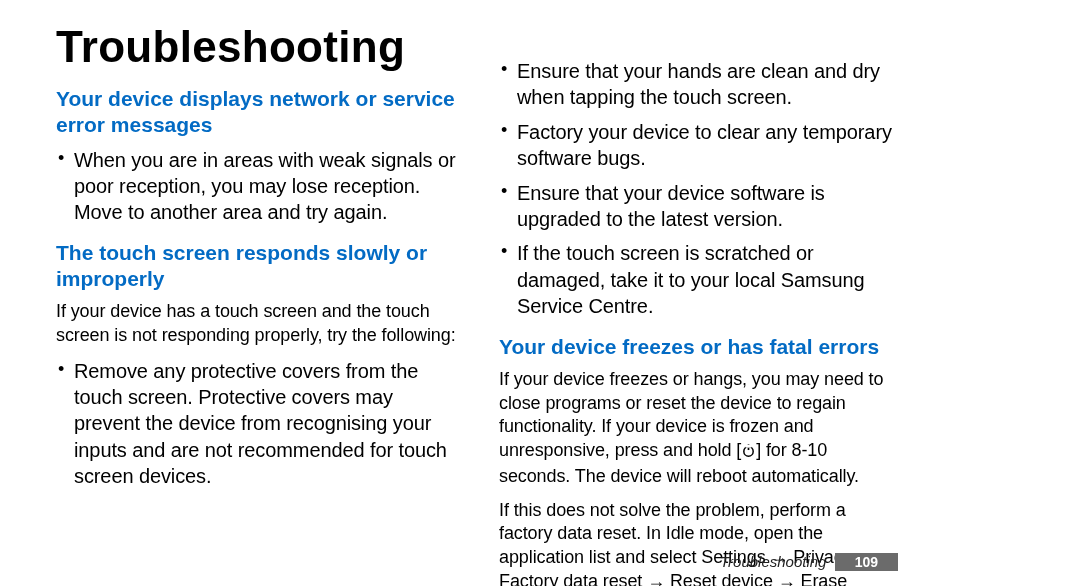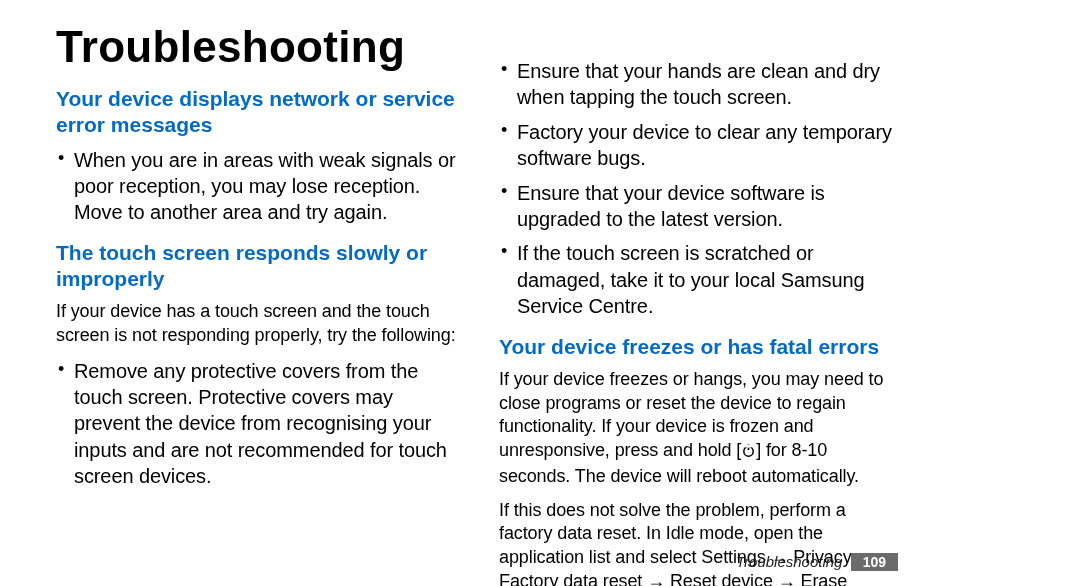--- a/index.html
+++ b/index.html
@@ -78,21 +78,21 @@
     right: 54px;
     bottom: 16px;
     font-size: 15px;
     font-style: italic;
     color: #222;
   }
   .footer .pn {
     font-style: normal;
     background: #6b6b6b;
     color: #fff;
-    padding: 1px 12px;
+    padding: 1px 20px;
     margin-left: 4px;
     font-weight: 600;
     font-size: 14px;
   }
 </style>
 </head>
 <body>
 
 <div class="page">
   <div class="columns">

